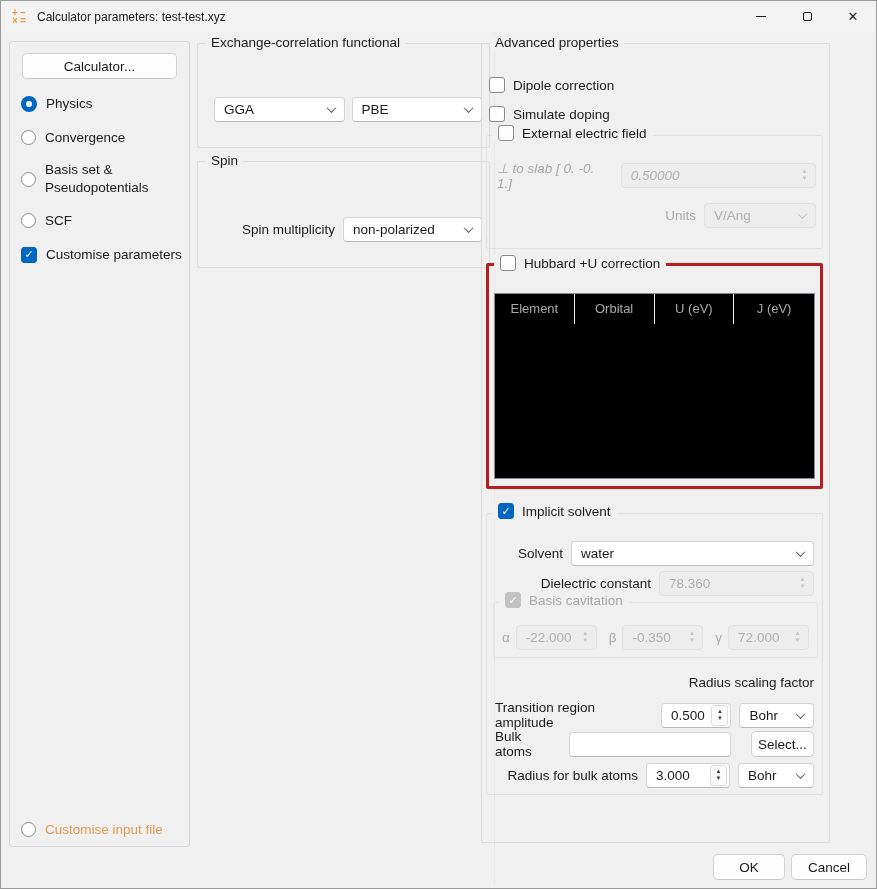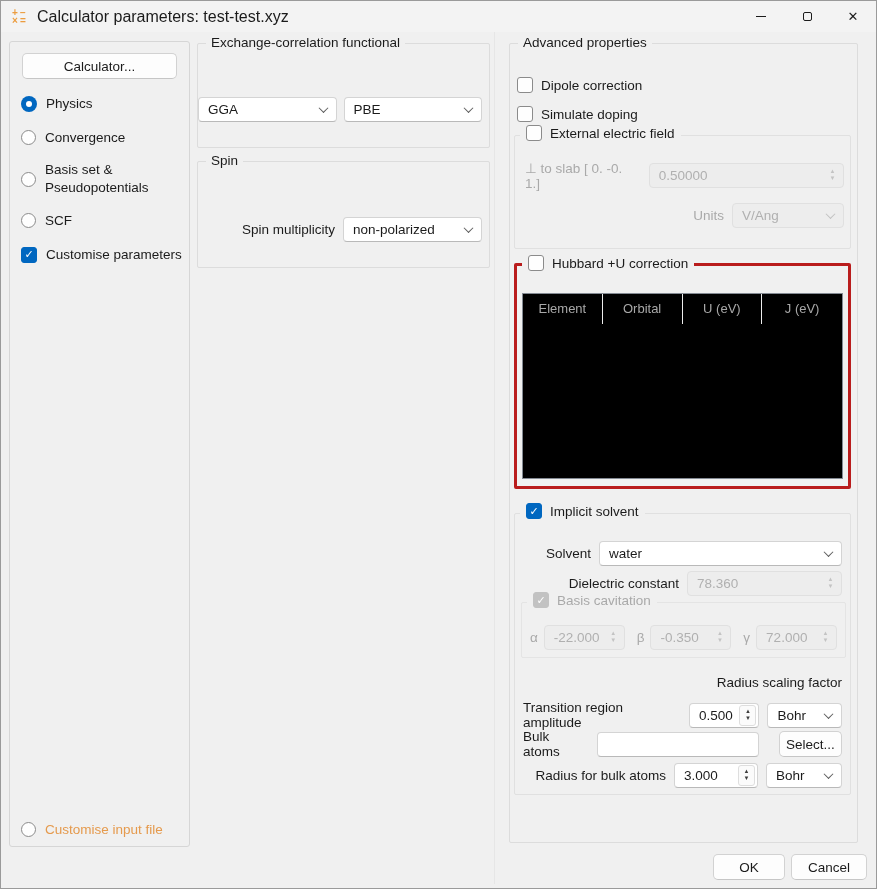--- a/index.html
+++ b/index.html
@@ -7,21 +7,21 @@
   #window {
     position:relative; width:877px; height:889px; background:#f0f0f0;
     border:1px solid #9a9a9a; overflow:hidden; font-size:13.5px; color:#1b1b1b;
   }
   
   .titlebar { position:absolute; left:0; top:0; right:0; height:31px; background:#f3f3f3;
     display:flex; align-items:center; padding-left:10px; }
   .app-icon { width:17px; height:16px; display:grid; grid-template-columns:8px 8px; grid-template-rows:8px 8px;
     color:#ec9c3e; font-size:10px; font-weight:bold; line-height:8px; text-align:center; margin-right:9px; }
   .app-icon span { display:block; }
-  .title-text { font-size:16px; color:#1b1b1b; }
+  .title-text { font-size:12px; color:#1b1b1b; }
   .win-controls { margin-left:auto; display:flex; height:31px; }
   .win-btn { width:46px; height:31px; display:flex; align-items:center; justify-content:center; color:#1b1b1b; }
   .glyph-min { width:10px; height:1px; background:#1b1b1b; }
   .glyph-max { width:9px; height:9px; border:1px solid #1b1b1b; border-radius:2px; }
   .glyph-close { font-size:13px; }
   .vline { position:absolute; left:493px; top:31px; bottom:4px; width:1px; background:#e6e6e6; }
 
   
   .btn { background:#fdfdfd; border:1px solid #d2d2d2; border-bottom-color:#c6c6c6; border-radius:5px;
     display:flex; align-items:center; justify-content:center; font-size:13.5px; color:#1b1b1b; cursor:default; }
@@ -59,31 +59,31 @@
   .sidebar { position:absolute; left:8px; top:40px; width:181px; height:806px;
     border:1px solid #d6d6d6; border-radius:3px; }
   .calc-btn { position:absolute; left:12px; top:11px; width:155px; height:26px; }
   .side-items { position:absolute; left:11px; top:51px; right:4px; display:flex; flex-direction:column; gap:13px; }
   .side-item { display:flex; align-items:center; gap:9px; min-height:21px; }
   .side-item .lbl { white-space:pre-line; line-height:18px; }
   .customise { position:absolute; left:11px; bottom:9px; display:flex; align-items:center; gap:9px; }
 
   
   .xc-group { left:196px; top:42px; width:293px; height:105px; }
-  .xc-combos { position:absolute; left:0; right:7px; top:53px; display:flex; gap:7px; }
+  .xc-combos { position:absolute; left:16px; right:7px; top:53px; display:flex; gap:7px; }
   .xc-combos .combo { flex:1; }
   .spin-group { left:196px; top:160px; width:293px; height:107px; }
   .spin-row { left:7px; right:7px; top:54px; justify-content:flex-end; }
   .spin-row .combo { width:139px; }
 
   
-  .adv-group { left:508px; top:42px; width:349px; height:800px; }
+  .adv-group { left:480px; top:42px; width:349px; height:800px; }
   .chk-row { position:absolute; left:7px; display:flex; align-items:center; gap:8px; height:22px; }
   .efield-group { position:absolute; left:4px; top:91px; width:337px; height:114px; border:1px solid #e0e0e0; border-radius:2px; }
-  .efield-r1 { left:10px; right:6px; top:26px; }
+  .efield-r1 { left:10px; right:6px; top:26px;font-style:italic; }
   .efield-r1 .spin { width:196px; margin-left:auto; }
   .efield-r2 { right:6px; top:66px; justify-content:flex-end; }
   .efield-r2 .combo { width:112px; }
 
   .hub-group { position:absolute; left:4px; top:219px; width:337px; height:226px; border:3px solid #b91c1c; border-radius:2px; }
   .hub-table { position:absolute; left:5px; right:5px; top:27px; bottom:7px; background:#000000; border:1px solid #848a93; }
   .hub-head { display:grid; grid-template-columns:repeat(4,1fr); }
   .hub-th { padding:7px 0 8px; text-align:center; color:#a8a8a8; font-size:13px; border-right:1px solid #ececec; }
   .hub-th:last-child { border-right:none; }
 

